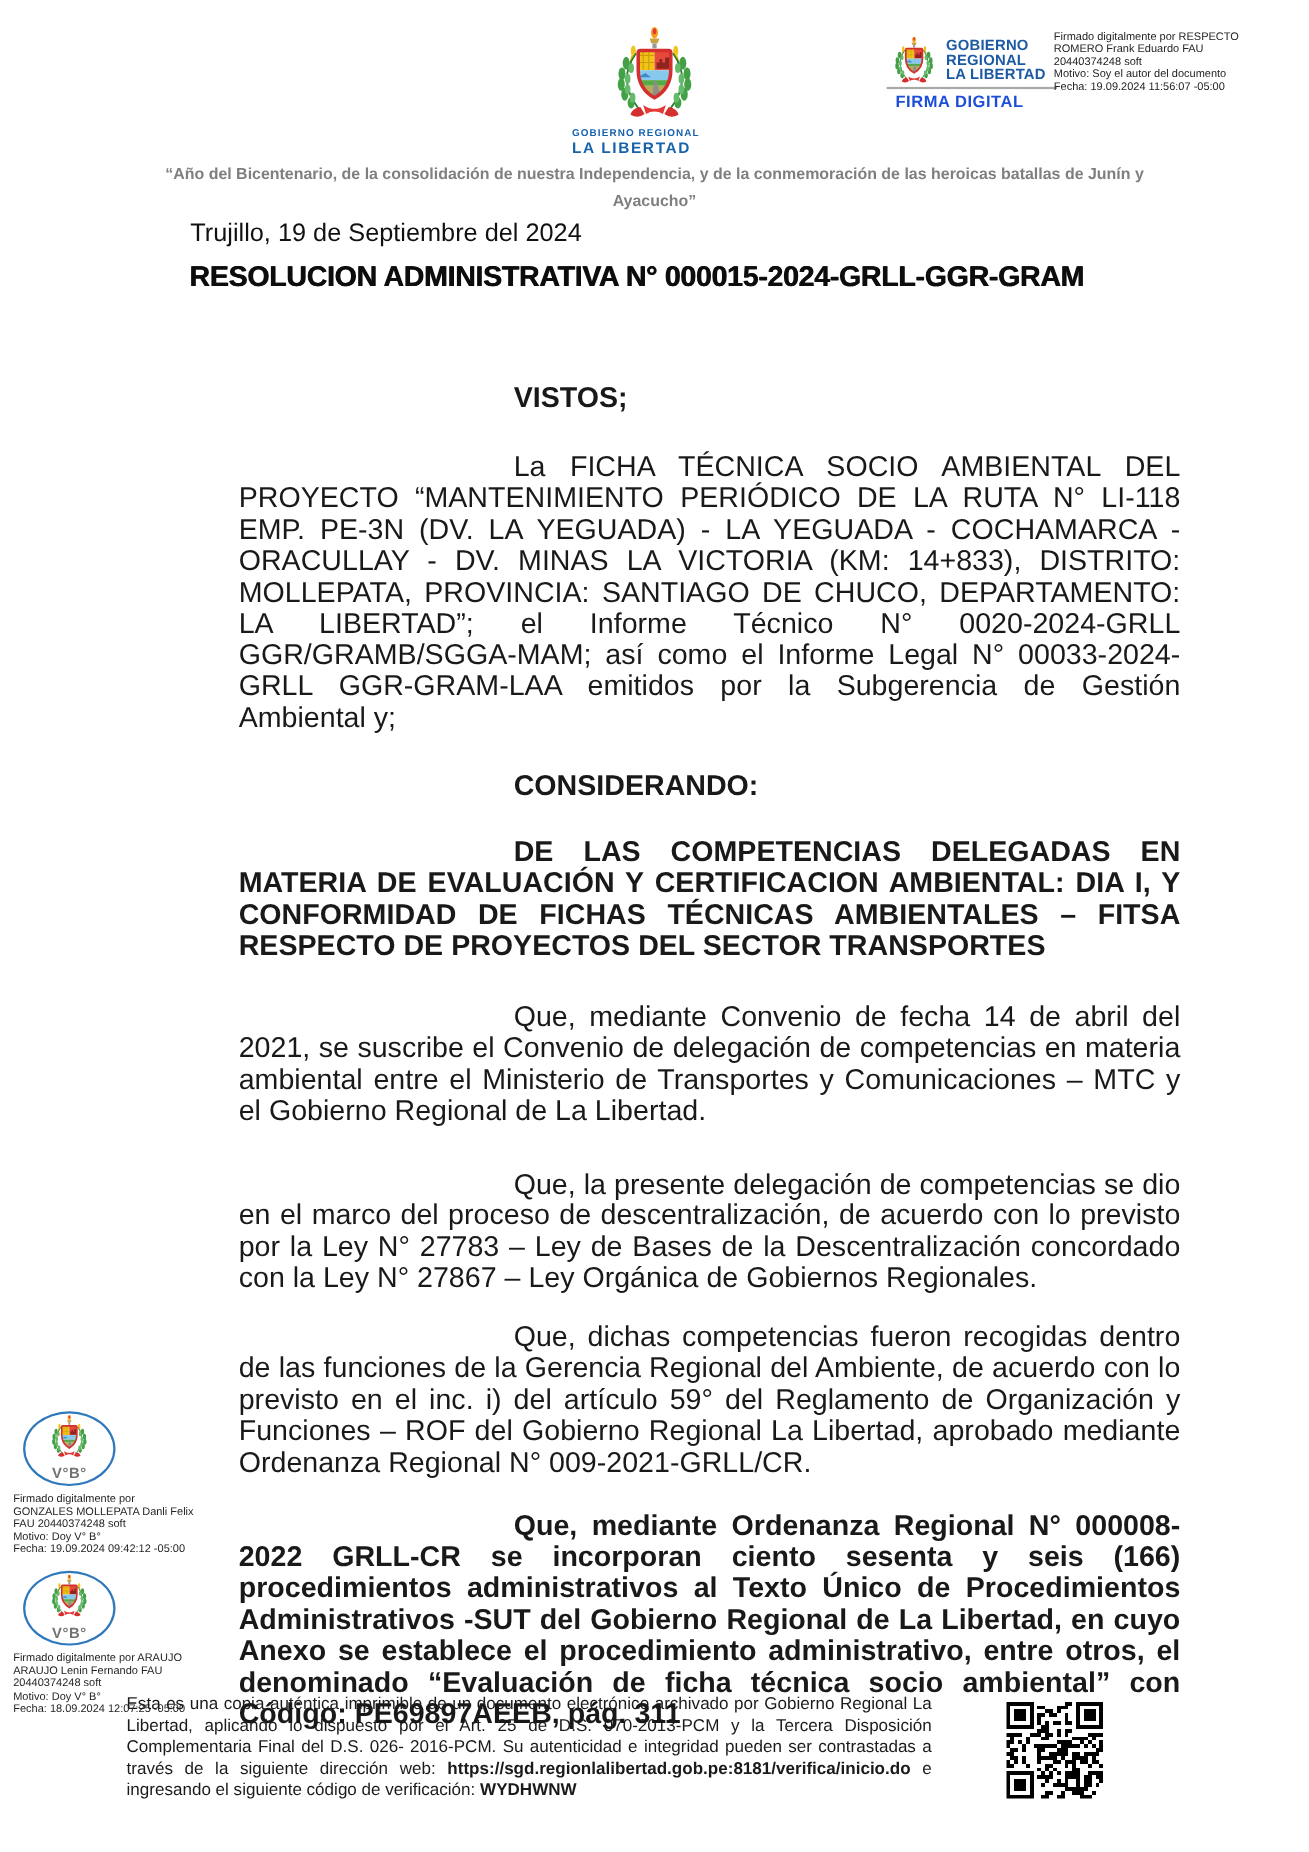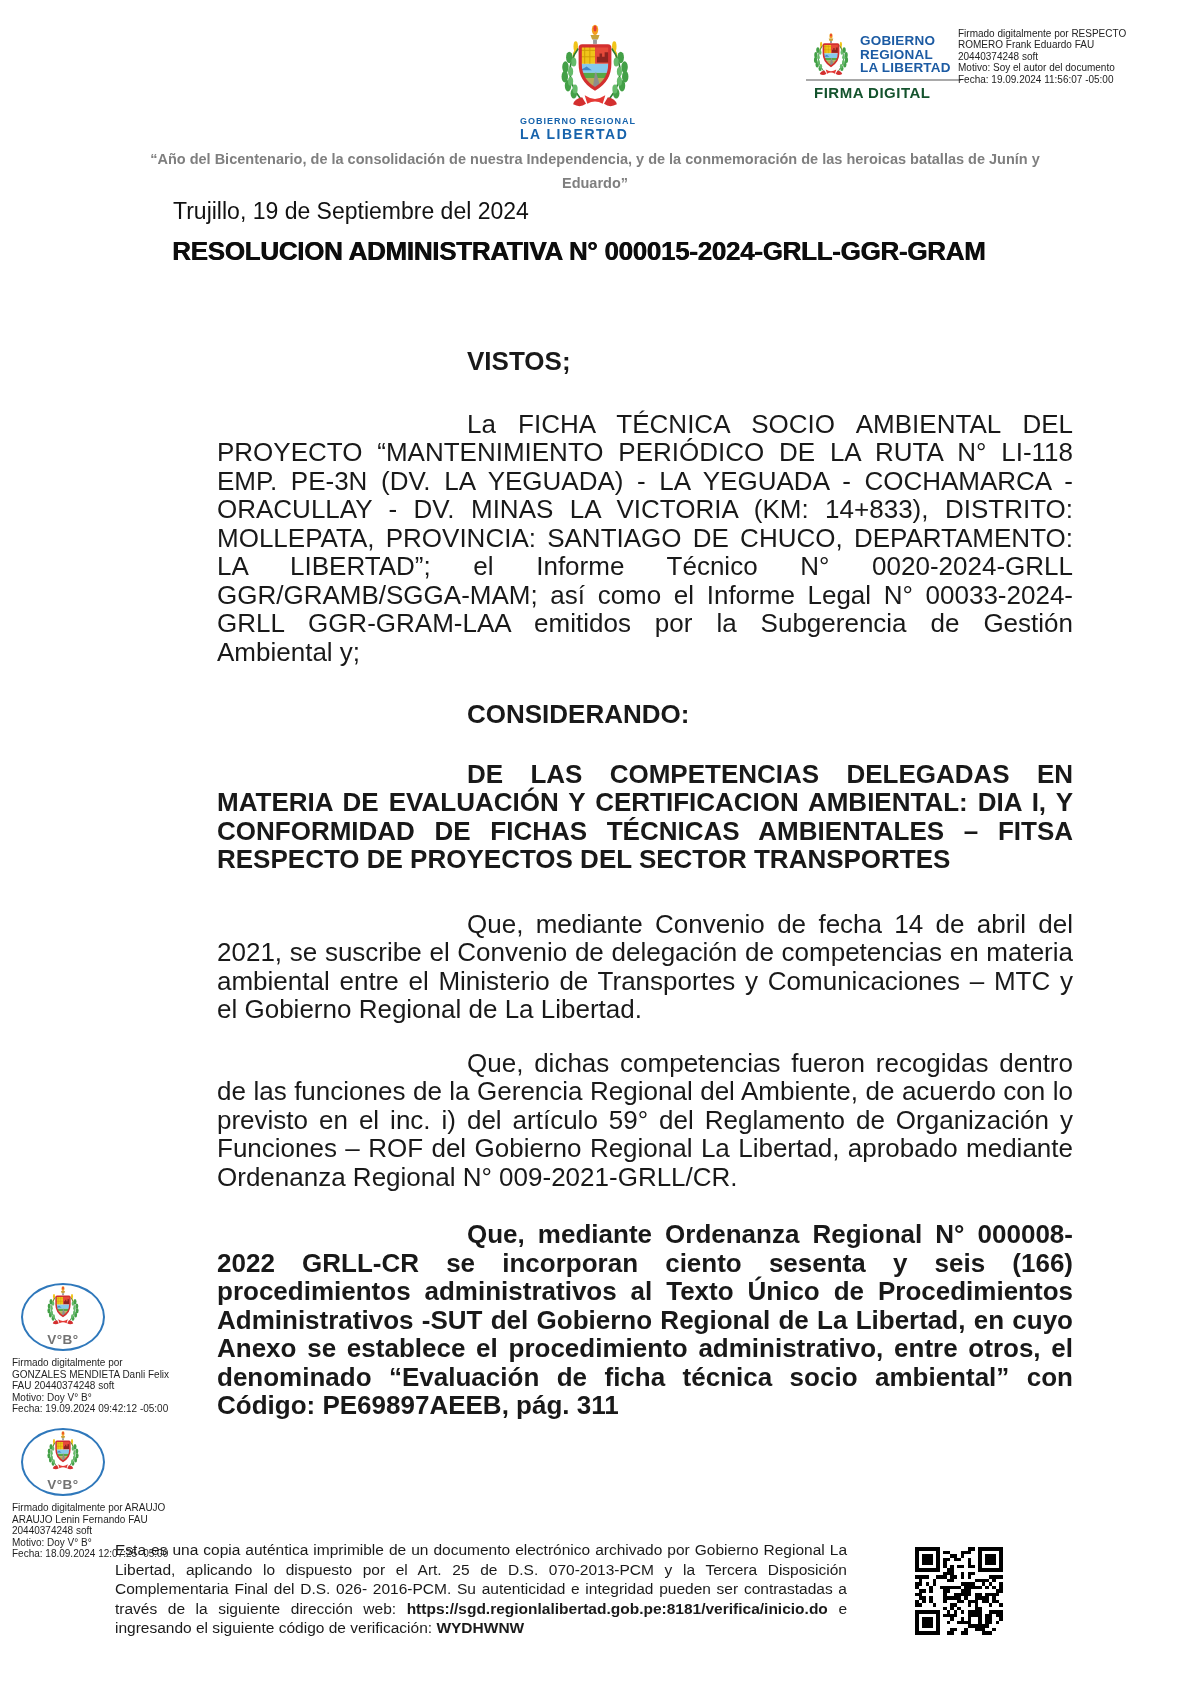--- a/index.html
+++ b/index.html
@@ -14,21 +14,21 @@
     width:150px; }
   .seal-center svg { width:96px; height:90px; display:block; margin:0 auto; }
   .seal-cap1 { font-size:9px; font-weight:bold; letter-spacing:1px; color:#1663ac; margin-top:2px; }
   .seal-cap2 { font-size:14px; font-weight:bold; letter-spacing:1.5px; color:#1663ac; }
   
   .firma-block { position:absolute; left:808px; top:30px; width:160px; }
   .firma-crest { position:absolute; left:0; top:3px; width:46px; height:46px; }
   .firma-org { position:absolute; left:52px; top:4px; font-weight:bold; color:#1c5ba3;
     font-size:13.5px; line-height:13.5px; letter-spacing:0.2px; white-space:nowrap; }
   .firma-divider { position:absolute; left:-2px; top:49px; width:155px; height:2px; background:#a9a9a9; }
-  .firma-label { position:absolute; left:6px; top:54px; font-weight:bold; color:#14532d;
+  .firma-label { position:absolute; left:6px; top:54px; font-weight:bold; color:#1d4ed8;
     font-size:15px; letter-spacing:0.5px; white-space:nowrap; }
   .sig-block { position:absolute; left:958px; top:28px; width:225px;
     font-size:10px; line-height:11.4px; color:#232323; }
   
   .motto { position:absolute; left:150px; top:147px; width:890px; text-align:center;
     color:#7f7f7f; font-weight:bold; font-size:14.5px; line-height:24px; }
   
   .place-date { position:absolute; left:173px; top:198px; font-size:23px; color:#111; }
   .doc-title { position:absolute; left:172px; top:236px; font-size:26px; font-weight:bold;
     color:#0d0d0d; letter-spacing:-0.3px; white-space:nowrap;
@@ -154,46 +154,47 @@
   <div class="sig-block">
     <div>Firmado digitalmente por RESPECTO</div>
     <div>ROMERO Frank Eduardo FAU</div>
     <div>20440374248 soft</div>
     <div>Motivo: Soy el autor del documento</div>
     <div>Fecha: 19.09.2024 11:56:07 -05:00</div>
   </div>
 
   <div class="motto">
     <div>“Año del Bicentenario, de la consolidación de nuestra Independencia, y de la conmemoración de las heroicas batallas de Junín y</div>
-    <div>Eduardo”</div>
+    <div>Ayacucho”</div>
   </div>
 
   <div class="place-date">Trujillo, 19 de Septiembre del 2024</div>
   <div class="doc-title">RESOLUCION ADMINISTRATIVA N° 000015-2024-GRLL-GGR-GRAM</div>
 
   <div class="body-col">
     <div class="label-line">VISTOS;</div>
     <p class="para mt-a">La FICHA TÉCNICA SOCIO AMBIENTAL DEL PROYECTO “MANTENIMIENTO PERIÓDICO DE LA RUTA N° LI-118 EMP. PE-3N (DV. LA YEGUADA) - LA YEGUADA - COCHAMARCA - ORACULLAY - DV. MINAS LA VICTORIA (KM: 14+833), DISTRITO: MOLLEPATA, PROVINCIA: SANTIAGO DE CHUCO, DEPARTAMENTO: LA LIBERTAD”; el Informe Técnico N° 0020-2024-GRLL GGR/GRAMB/SGGA-MAM; así como el Informe Legal N° 00033-2024-GRLL GGR-GRAM-LAA emitidos por la Subgerencia de Gestión Ambiental y;</p>
     <div class="label-line mt-a">CONSIDERANDO:</div>
     <p class="para b-heading mt-b">DE LAS COMPETENCIAS DELEGADAS EN MATERIA DE EVALUACIÓN Y CERTIFICACION AMBIENTAL: DIA I, Y CONFORMIDAD DE FICHAS TÉCNICAS AMBIENTALES – FITSA RESPECTO DE PROYECTOS DEL SECTOR TRANSPORTES</p>
     <p class="para mt-c">Que, mediante Convenio de fecha 14 de abril del 2021, se suscribe el Convenio de delegación de competencias en materia ambiental entre el Ministerio de Transportes y Comunicaciones – MTC y el Gobierno Regional de La Libertad.</p>
+    <p class="para mt-d">Que, la presente delegación de competencias se dio en el marco del proceso de descentralización, de acuerdo con lo previsto por la Ley N° 27783 – Ley de Bases de la Descentralización concordado con la Ley N° 27867 – Ley Orgánica de Gobiernos Regionales.</p>
     <p class="para mt-e">Que, dichas competencias fueron recogidas dentro de las funciones de la Gerencia Regional del Ambiente, de acuerdo con lo previsto en el inc. i) del artículo 59° del Reglamento de Organización y Funciones – ROF del Gobierno Regional La Libertad, aprobado mediante Ordenanza Regional N° 009-2021-GRLL/CR.</p>
     <p class="para mt-f">Que, mediante Ordenanza Regional N° 000008-2022 GRLL-CR se incorporan ciento sesenta y seis (166) procedimientos administrativos al Texto Único de Procedimientos Administrativos -SUT del Gobierno Regional de La Libertad, en cuyo Anexo se establece el procedimiento administrativo, entre otros, el denominado “Evaluación de ficha técnica socio ambiental” con Código: PE69897AEEB, pág. 311</p>
   </div>
 
   <div class="stamp stamp-1">
     <div class="stamp-ring">
       <svg>
           <use href="#crest-symbol"></use>
         </svg>
       <div class="vobo">V°B°</div>
     </div>
     <div class="stamp-text">
       <div>Firmado digitalmente por</div>
-      <div>GONZALES MENDIETA Danli Felix</div>
+      <div>GONZALES MOLLEPATA Danli Felix</div>
       <div>FAU 20440374248 soft</div>
       <div>Motivo: Doy V° B°</div>
       <div>Fecha: 19.09.2024 09:42:12 -05:00</div>
     </div>
   </div>
 
   <div class="stamp stamp-2">
     <div class="stamp-ring">
       <svg>
           <use href="#crest-symbol"></use>

